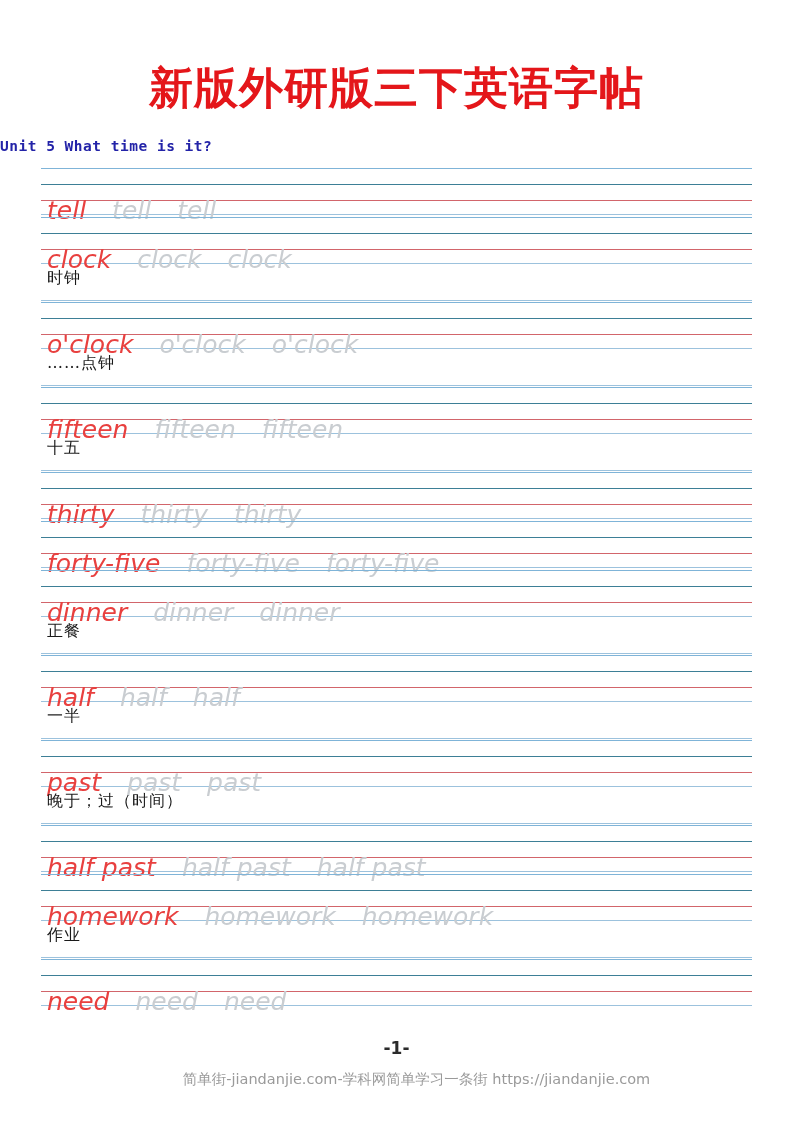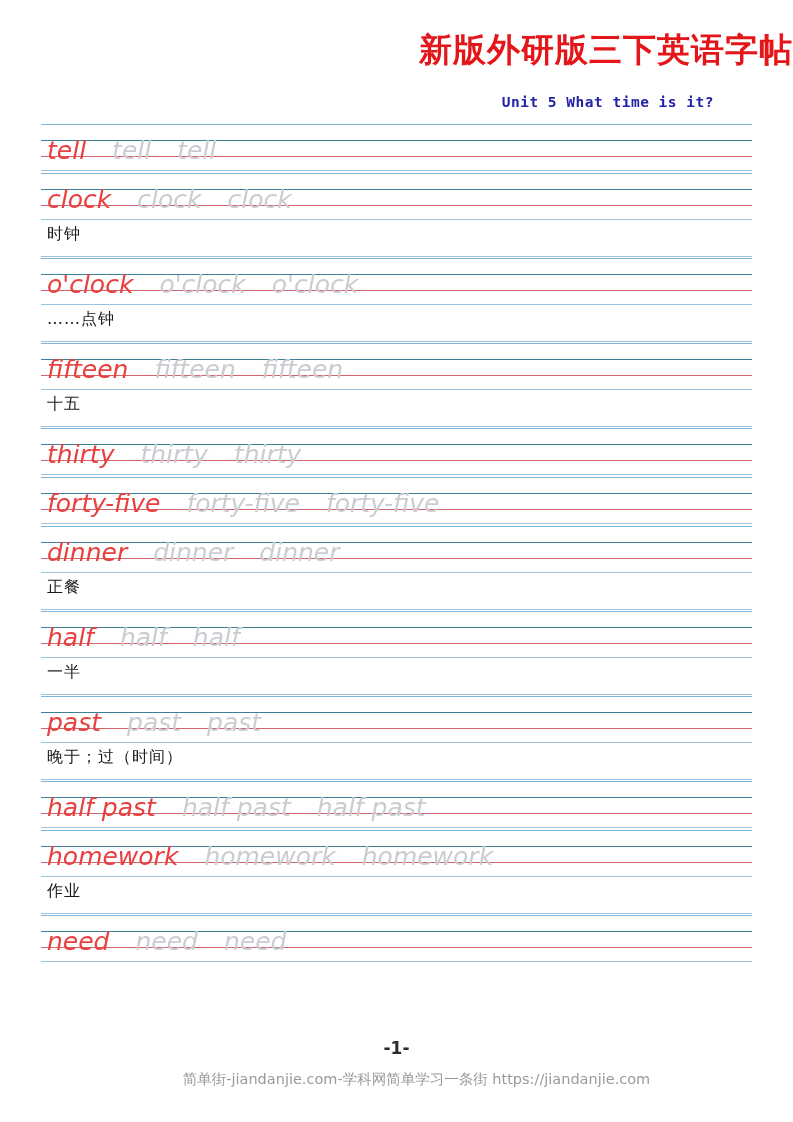--- a/index.html
+++ b/index.html
@@ -17,34 +17,34 @@
 
   .page {
     width: 793px;
     height: 1122px;
     position: relative;
     box-sizing: border-box;
   }
 
   
   .title {
-    text-align: right;
+    text-align: center;
     color: #e4161a;
     font-family: "DejaVu Serif", serif;
     font-weight: bold;
-    font-size: 33px;
+    font-size: 44px;
     letter-spacing: 1px;
-    padding-top: 32px;
+    padding-top: 64px;
     line-height: 1.1;
   }
 
   
   .unit-row {
     display: flex;
-    justify-content: flex-end;
+    justify-content: flex-start;
     padding-right: 79px;
     margin-top: 26px;
   }
   .unit-heading {
     color: #2323a8;
     font-family: "DejaVu Sans Mono", monospace;
     font-weight: bold;
     font-size: 14.5px;
     letter-spacing: 0.5px;
   }
@@ -74,21 +74,21 @@
     border-top-style: solid;
   }
   .rule.top    { top: 1px;  border-top-width: 1.3px; border-top-color: #7fb4d8; }
   .rule.mid    { top: 17px; border-top-width: 1.4px; border-top-color: #3d7f96; }
   .rule.base   { top: 33px; border-top-width: 1.7px; border-top-color: #d2656b; }
   .rule.bottom { top: 47px; border-top-width: 1.3px; border-top-color: #9cc2dd; }
 
   .words {
     position: absolute;
     left: 6px;
-    top: 0;
+    top: 16px;
     height: 49px;
     display: flex;
     align-items: center;
     white-space: nowrap;
     pointer-events: none;
     text-align: center;
   }
   .word {
     font-family: "DejaVu Sans", sans-serif;
     font-style: italic;

